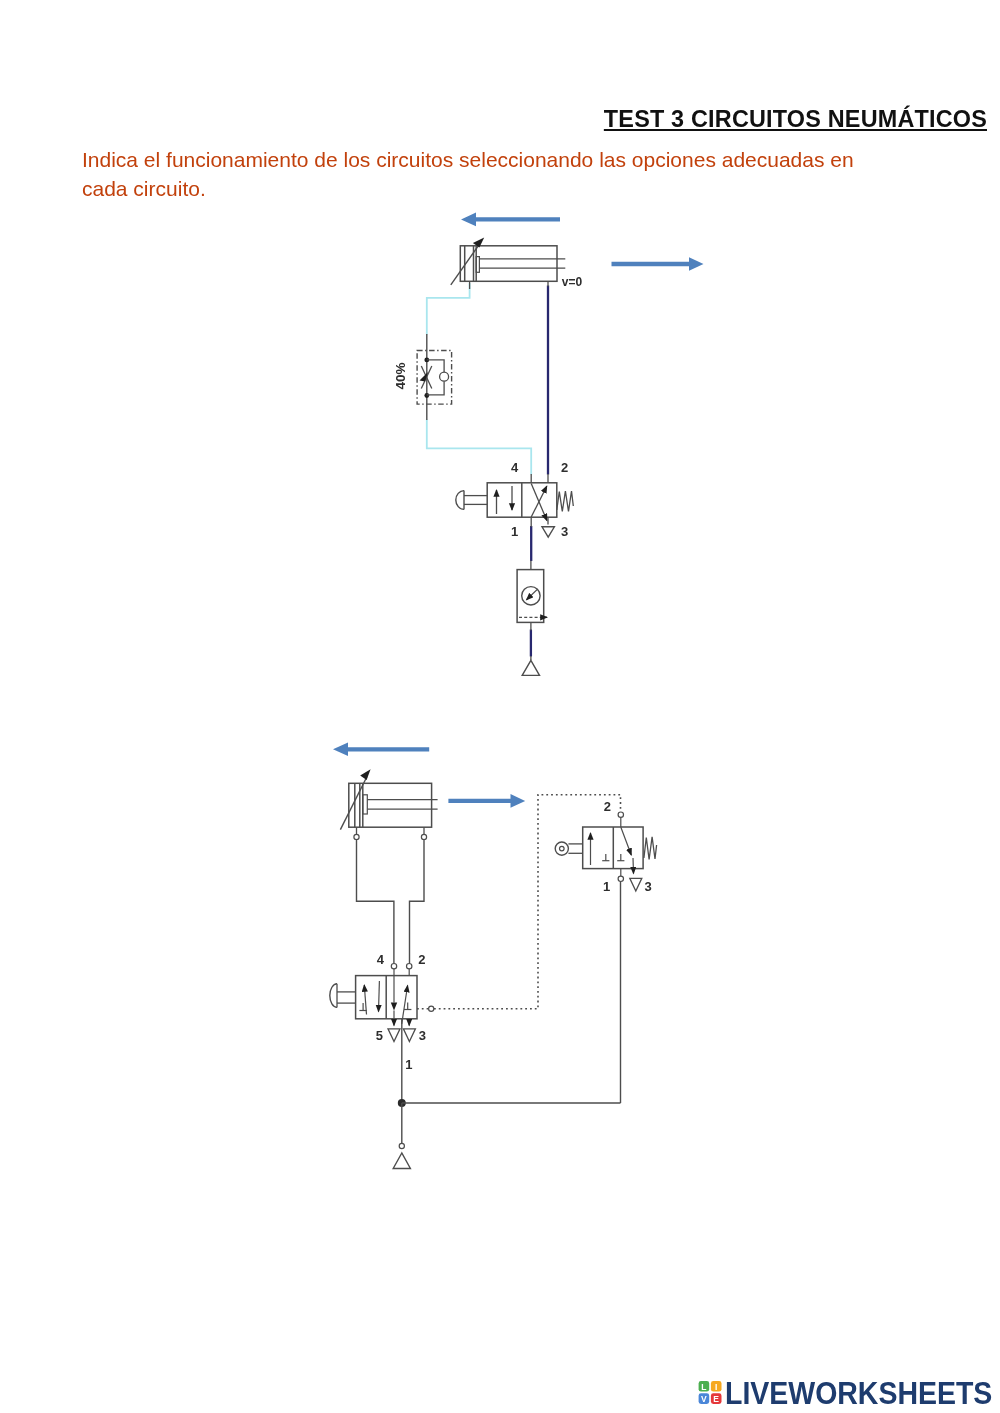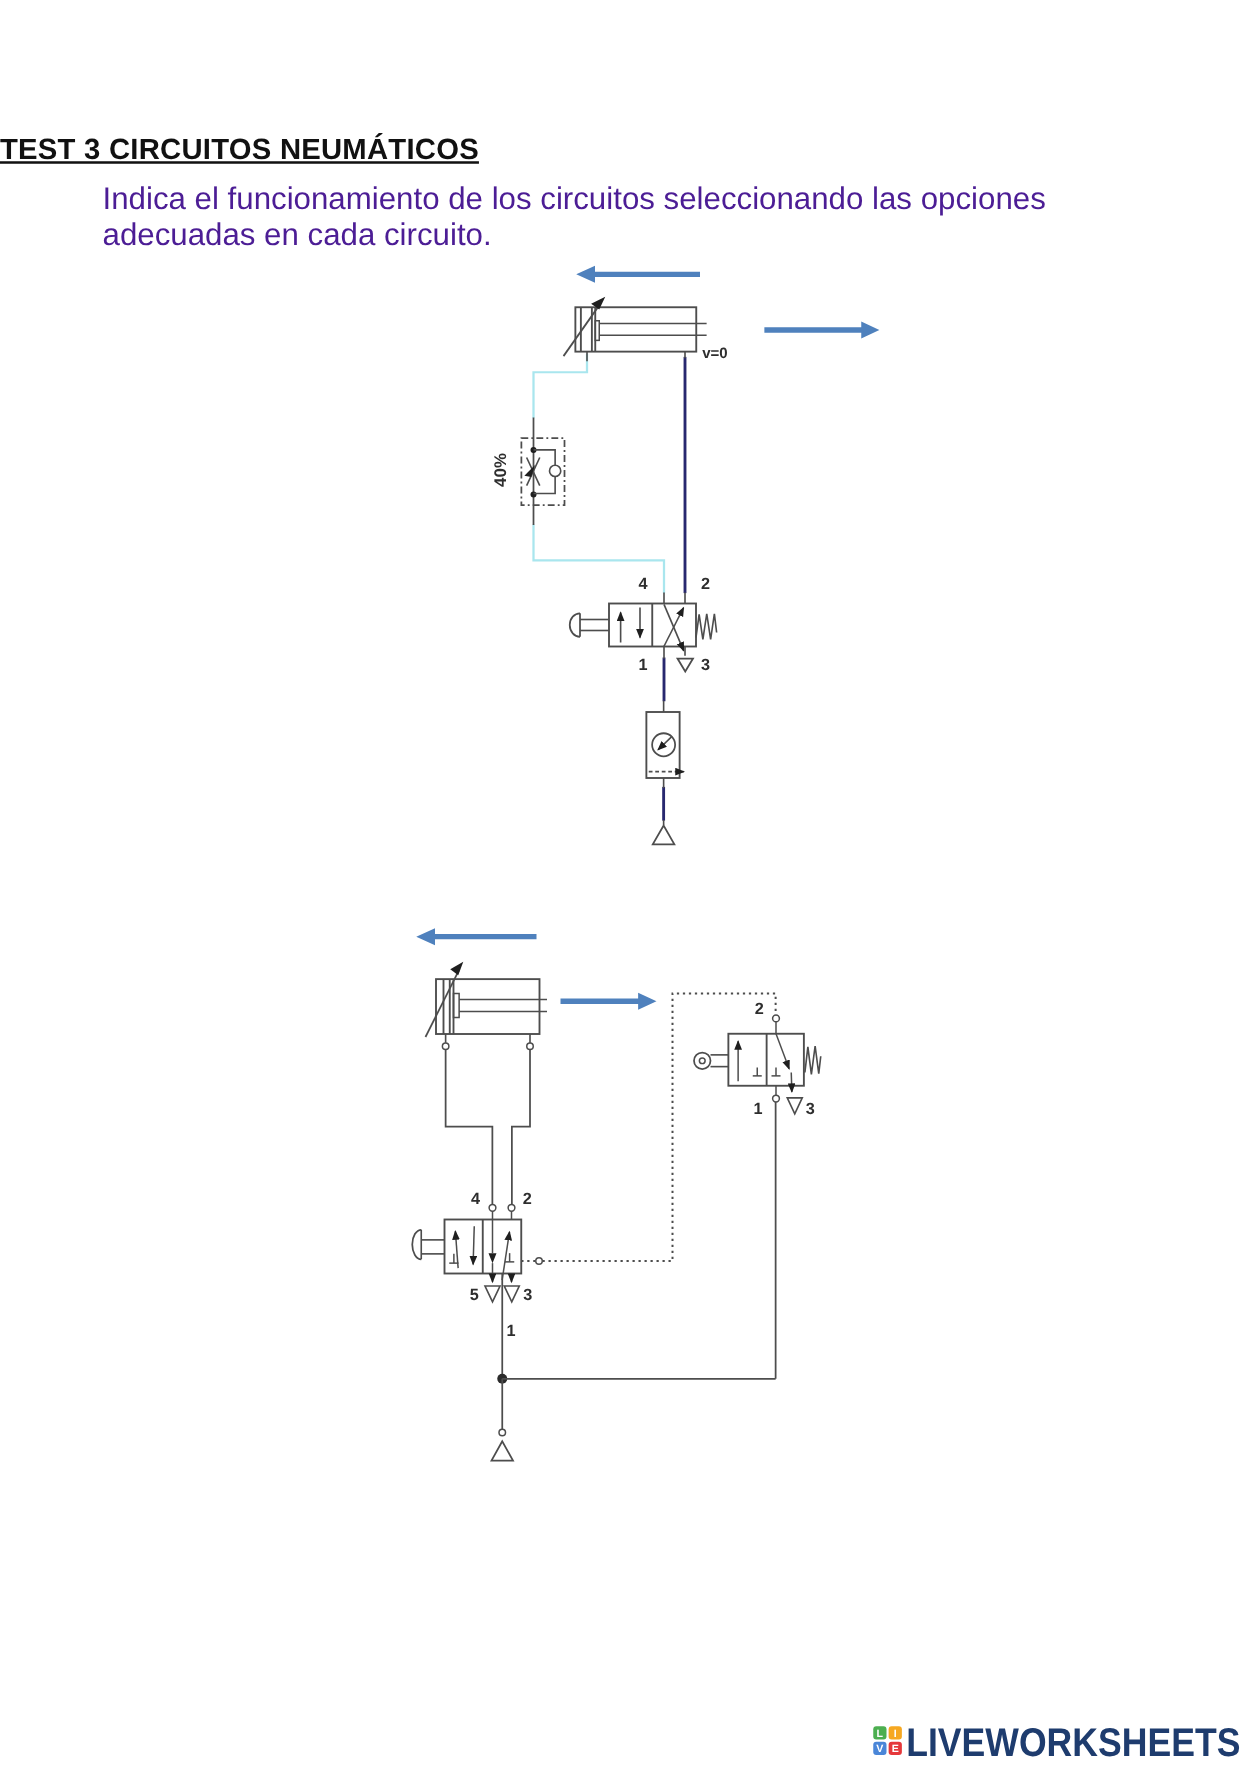--- a/index.html
+++ b/index.html
@@ -1,19 +1,19 @@
 <!DOCTYPE html>
 <html><head>
 <meta charset="utf-8">
 <style>
   html,body{margin:0;padding:0;background:#fff;}
   body{width:1000px;height:1413px;position:relative;font-family:"Liberation Sans",sans-serif;overflow:hidden;}
-  #title{position:absolute;left:0;top:106px;width:987px;text-align:left;font-size:23.4px;font-weight:bold;color:#111;}
+  #title{position:absolute;left:0;top:106px;width:987px;text-align:right;font-size:23.4px;font-weight:bold;color:#111;}
   #title span{text-decoration:underline;letter-spacing:0.2px;}
-  #para{position:absolute;left:82px;top:145px;width:800px;font-size:25px;line-height:29px;color:#4c1d95;}
+  #para{position:absolute;left:82px;top:145px;width:800px;font-size:21px;line-height:29px;color:#c2410c;}
   svg{position:absolute;left:0;top:0;}
 </style>
 </head>
 <body>
 <div id="title"><span>TEST 3 CIRCUITOS NEUMÁTICOS</span></div>
 <div id="para">Indica el funcionamiento de los circuitos seleccionando las opciones adecuadas en cada circuito.</div>
 <svg width="1000" height="1413" viewBox="0 0 1000 1413">
 <defs>
 <marker id="m" markerUnits="userSpaceOnUse" markerWidth="8.6" markerHeight="6.6" refX="6.8" refY="3.1" orient="auto">
         <polygon points="0,0 7.8,3.1 0,6.2" fill="#1f1f1f"></polygon>

